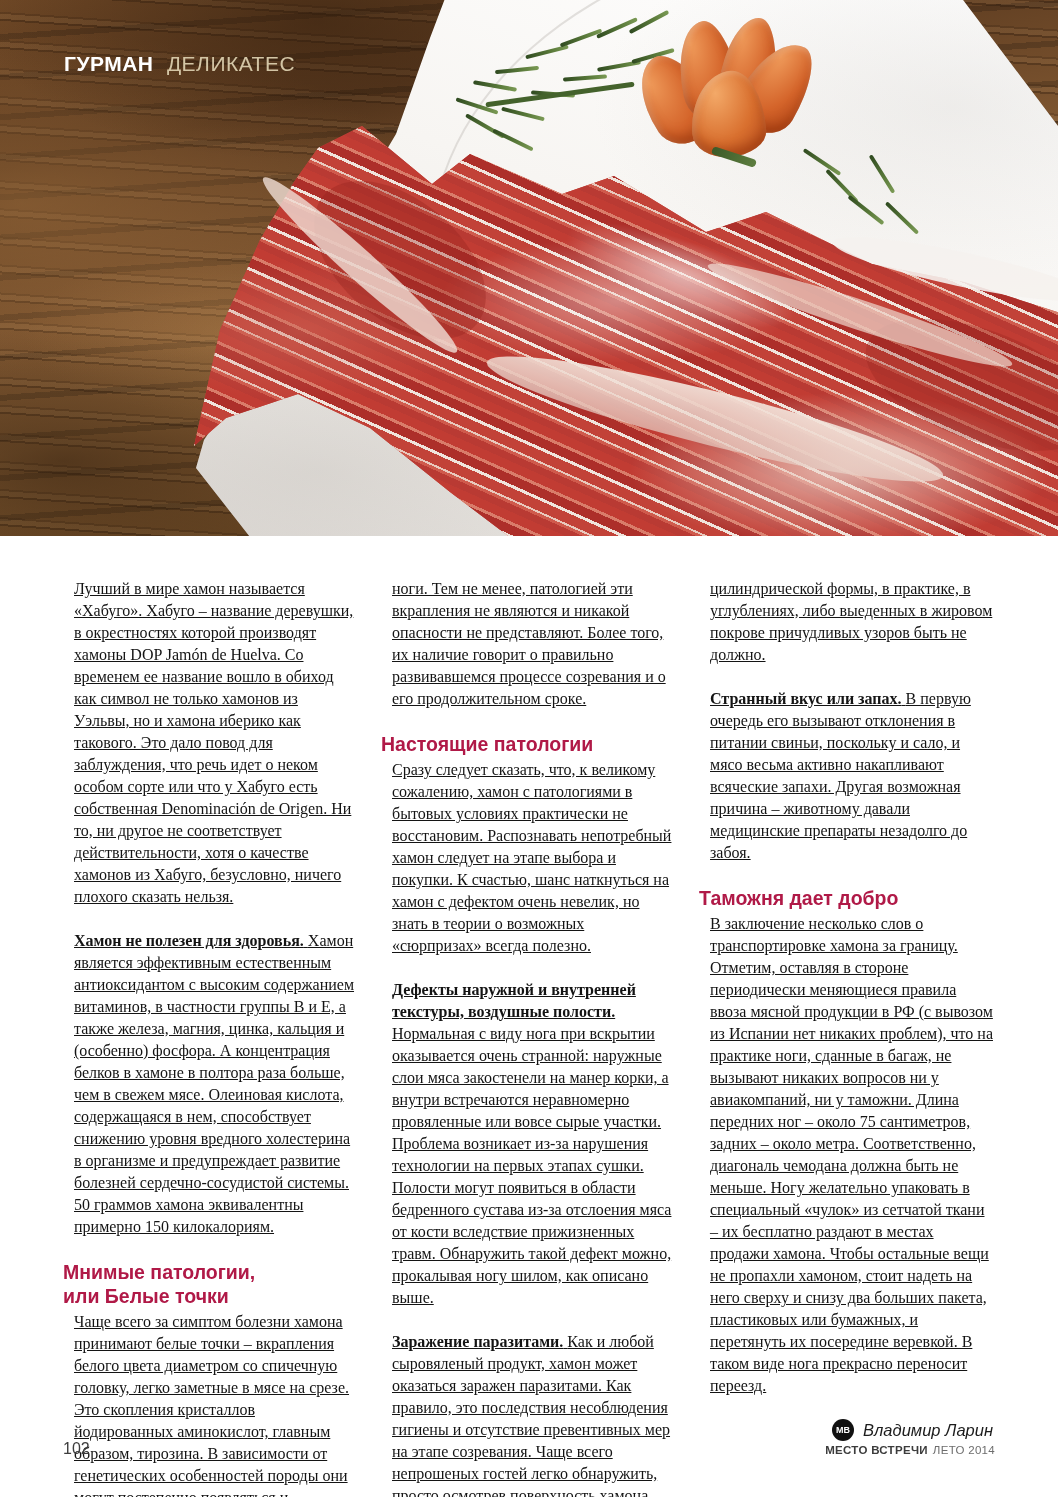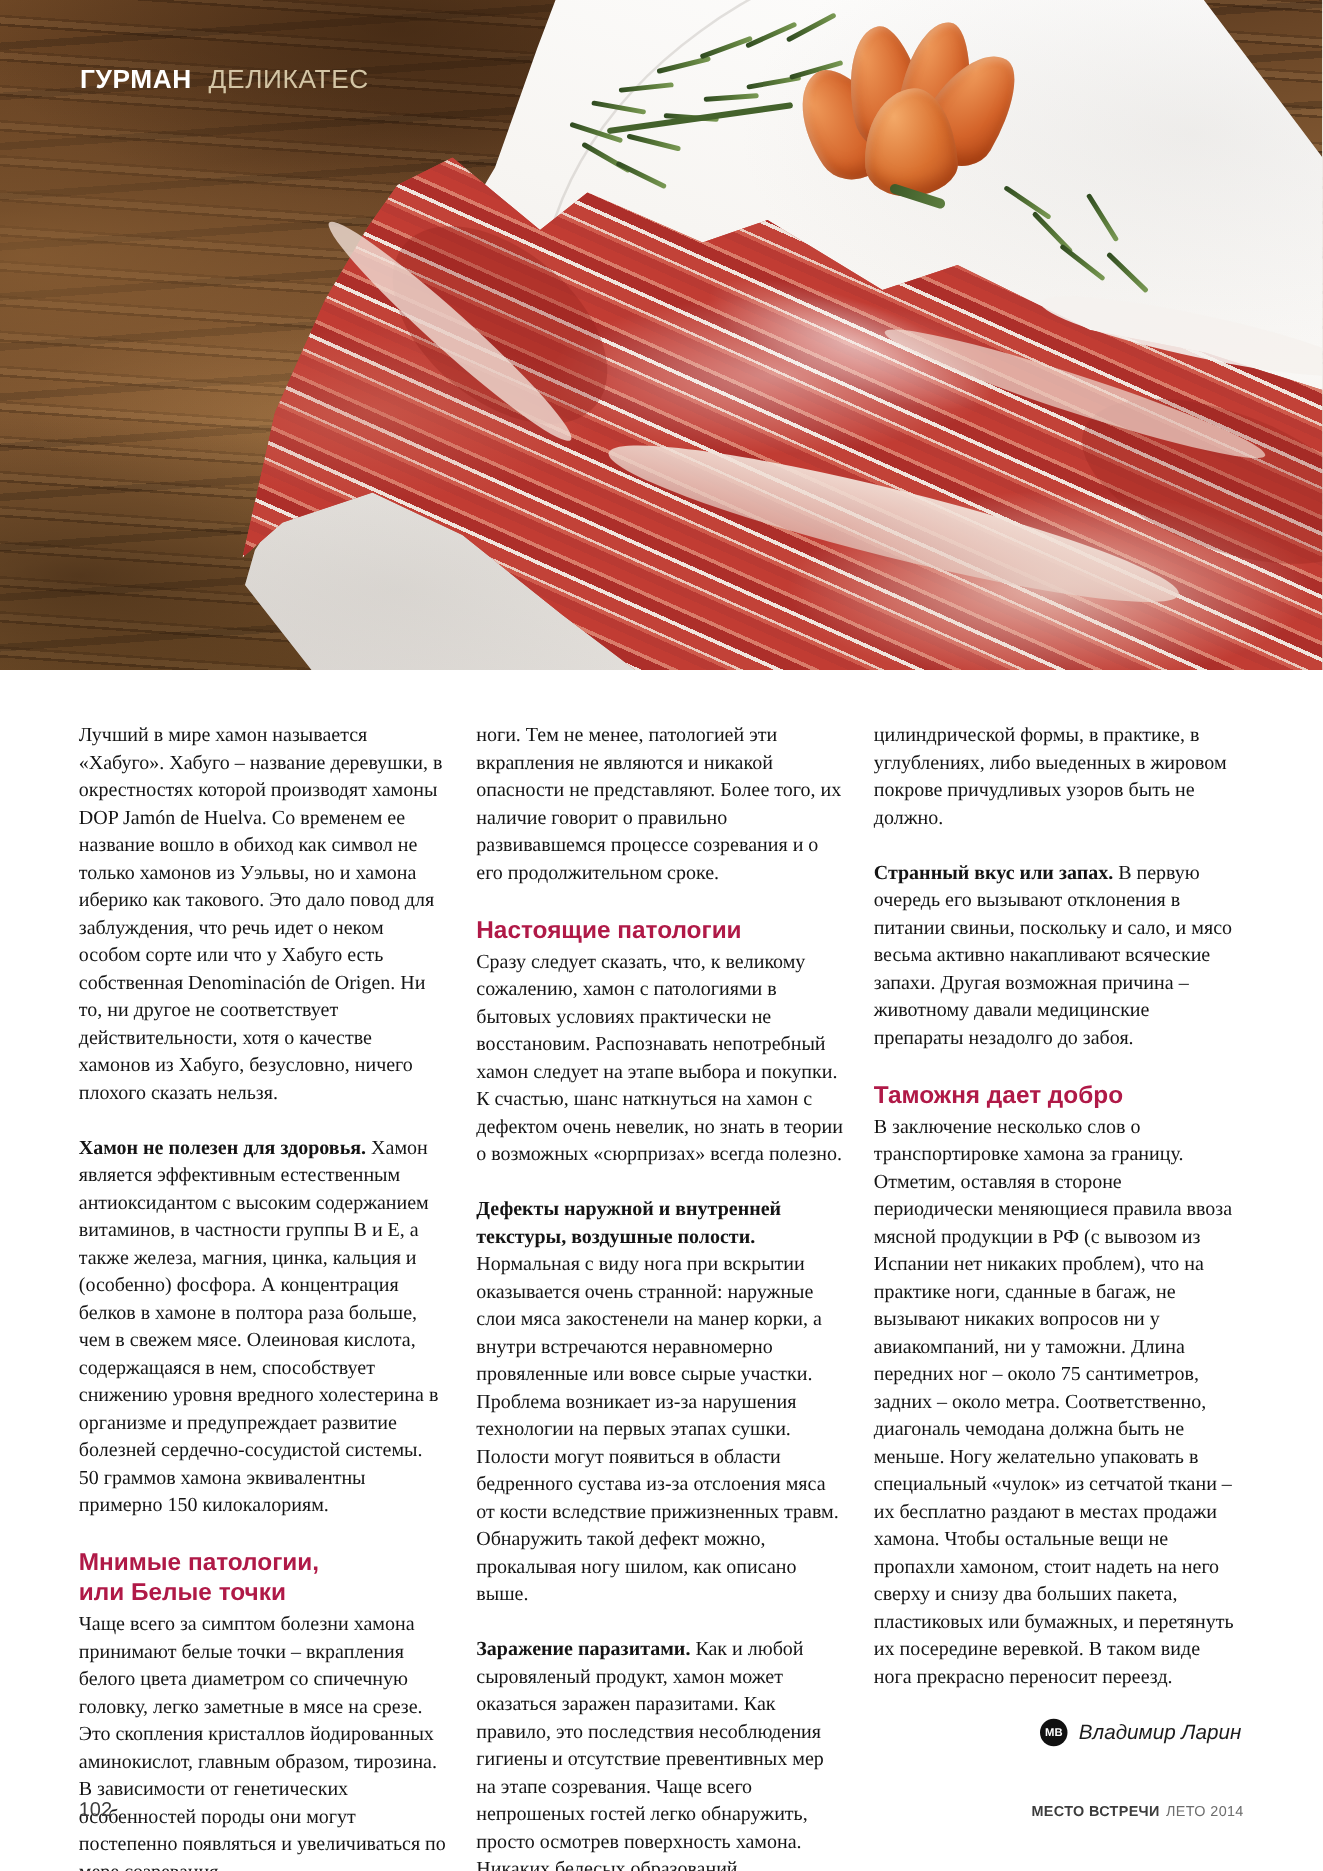--- a/index.html
+++ b/index.html
@@ -92,21 +92,21 @@
   .tomato-leaf{position:absolute;left:76px;top:138px;width:46px;height:8px;border-radius:4px;
     background:linear-gradient(90deg,#3c5a28,#5d7d3f);transform:rotate(18deg);}
   .header-overlay{position:absolute;left:64px;top:52px;
     font-family:"Liberation Sans",sans-serif;font-size:21px;letter-spacing:.5px;white-space:nowrap;}
   .hdr-strong{color:#ffffff;font-weight:bold;text-align:right;}
   .hdr-light{color:#d3c5a5;font-weight:normal;margin-left:7px;margin-top:30px;}
 
   
   .content{position:absolute;left:63px;top:578px;width:932px;display:flex;gap:24px;}
   .col{width:294px;font-size:16px;line-height:22px;color:#141414;}
-  .col p{margin:0 0 22px 0;}
+  .col p{margin:0 0 22px 11px;text-decoration:underline;}
   .col h3{font-family:"Liberation Sans",sans-serif;font-weight:bold;font-size:19.5px;
     line-height:24px;color:#b01947;margin:2px 0 3px 0;white-space:pre-line;}
   .lead{font-weight:bold;text-align:center;}
   .byline{display:flex;justify-content:flex-end;align-items:center;gap:9px;margin-top:10px;
     font-family:"Liberation Sans",sans-serif;font-style:italic;font-size:16.5px;color:#1c1c1c;}
   .byline-badge{width:22px;height:22px;border-radius:50%;background:#111;color:#fff;
     font-style:normal;font-weight:bold;font-size:9px;line-height:22px;text-align:center;
     font-family:"Liberation Sans",sans-serif;flex:0 0 auto;}
 
   

